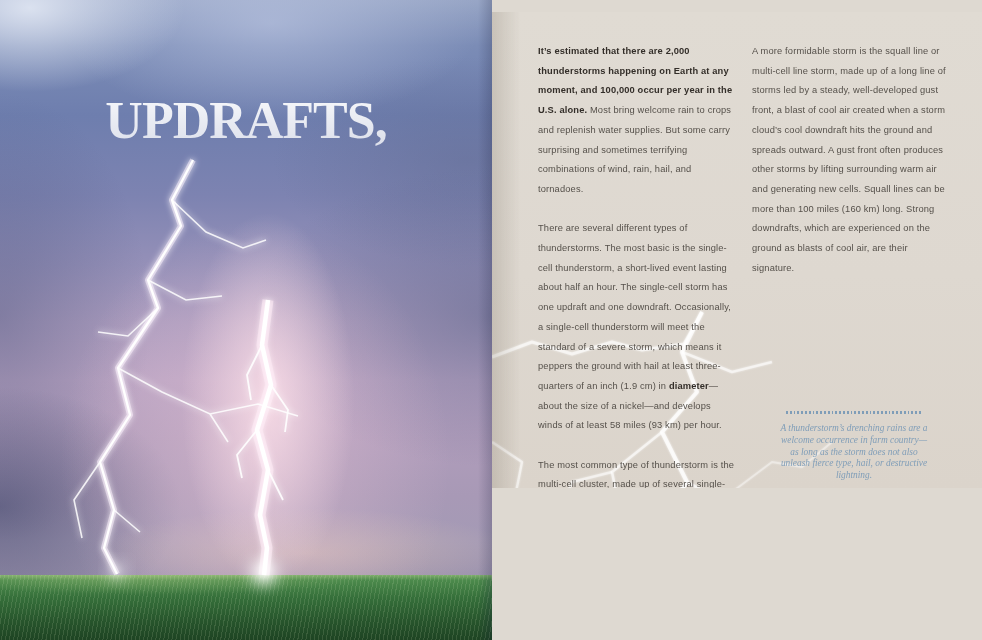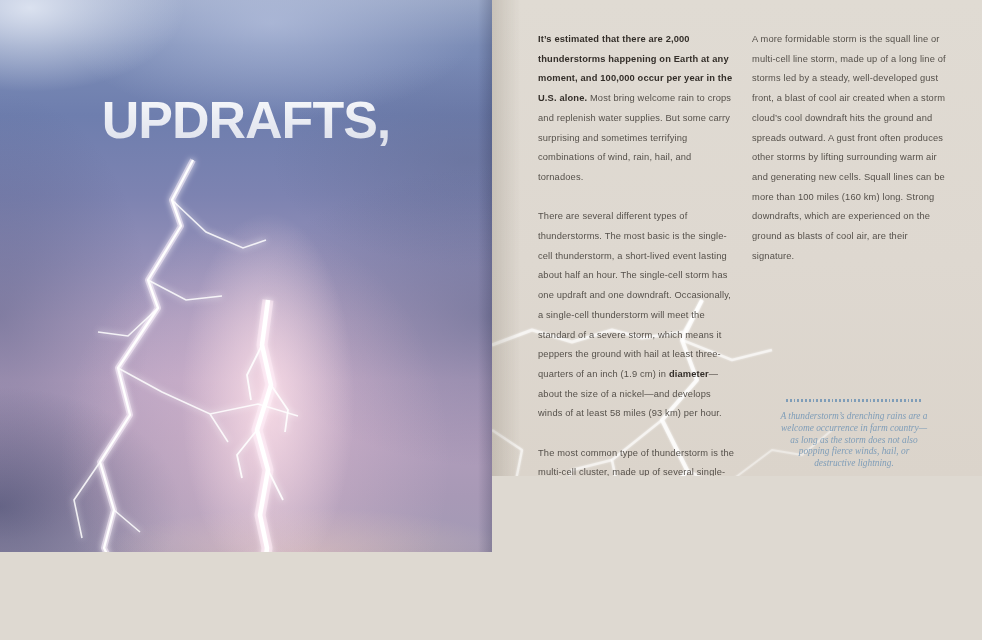--- a/index.html
+++ b/index.html
@@ -2,21 +2,21 @@
 <html><head>
 <meta charset="utf-8">
 <style>
   html,body{margin:0;padding:0;background:#222;}
   .spread{
     position:relative;width:982px;height:640px;overflow:hidden;
     font-family:"Liberation Sans",sans-serif;
     background:#ded9d1;
   }
   
-  .page-left{position:absolute;left:0;top:0;width:492px;height:552px;overflow:hidden;}
+  .page-left{position:absolute;left:0;top:0;width:492px;height:640px;overflow:hidden;font-family:Liberation Serif, serif;}
   .photo-sky{
     position:absolute;left:0;top:0;width:492px;height:576px;
     background:
       radial-gradient(120px 260px at 268px 400px, rgba(252,224,233,.85), rgba(252,224,233,0) 72%),
       radial-gradient(260px 320px at 255px 460px, rgba(235,196,214,.5), rgba(235,196,214,0) 75%),
       radial-gradient(220px 120px at 30px 8px,  rgba(226,232,244,.9), rgba(226,232,244,0) 70%),
       radial-gradient(300px 140px at 55% 4%,   rgba(190,200,228,.6), rgba(190,200,228,0) 70%),
       radial-gradient(320px 200px at 100% 55%, rgba(86,96,134,.5),  rgba(86,96,134,0) 75%),
       radial-gradient(260px 140px at 95% 28%,  rgba(96,106,144,.45),rgba(96,106,144,0) 75%),
       radial-gradient(280px 60px at 62% 96%,   rgba(244,210,180,.4),rgba(244,210,180,0) 75%),
@@ -45,21 +45,21 @@
   @supports (-webkit-background-clip: text){
     .chapter-title span{
       color:transparent;-webkit-background-clip:text;background-clip:text;
     }
     .chapter-title .t1{background-image:linear-gradient(180deg,rgba(255,255,255,.98),rgba(255,255,255,.72));}
     .chapter-title .t2{background-image:linear-gradient(180deg,rgba(255,255,255,.95),rgba(255,255,255,.58));}
     .chapter-title .t3{background-image:linear-gradient(180deg,rgba(255,255,255,.92),rgba(255,255,255,.40));}
   }
   
   .page-right{
-    position:absolute;left:492px;top:0;width:490px;height:476px;overflow:hidden;
+    position:absolute;left:492px;top:12px;width:490px;height:476px;overflow:hidden;
     background:linear-gradient(180deg,#e0dbd3 0%,#ded8d0 55%,#dbd4cb 100%);
   }
   .spine-shadow{
     position:absolute;left:0;top:0;width:28px;height:640px;
     background:linear-gradient(90deg, rgba(105,95,80,.20), rgba(105,95,80,0));
   }
   .watermark-svg{position:absolute;left:0;top:0;}
   .text-col{
     position:absolute;top:30px;width:200px;
     font-size:9.3px;line-height:19.7px;letter-spacing:.15px;color:#55504a;
@@ -164,21 +164,21 @@
       <p><span>There are several different types of thunderstorms. The most basic is the single-cell thunderstorm, a short-lived event lasting about half an hour. The single-cell storm has one updraft and one downdraft. Occasionally, a single-cell thunderstorm will meet the standard of a severe storm, which means it peppers the ground with hail at least three-quarters of an inch (1.9 cm) in </span><span class="b">diameter</span><span>—about the size of a nickel—and develops winds of at least 58 miles (93 km) per hour.</span></p>
       <p><span>The most common type of thunderstorm is the multi-cell cluster, made up of several single-cell storms moving as a group. Each cell might be in a different phase of thunderstorm development, with mature cells in the middle, dissipating cells on the leading edge, and new cells popping up on the trailing side. Each cell might live only about 20 minutes, but for people on the ground, the entire experience can last several hours.</span></p>
     </div>
 
     <div class="text-col col-2">
       <p><span>A more formidable storm is the squall line or multi-cell line storm, made up of a long line of storms led by a steady, well-developed gust front, a blast of cool air created when a storm cloud’s cool downdraft hits the ground and spreads outward. A gust front often produces other storms by lifting surrounding warm air and generating new cells. Squall lines can be more than 100 miles (160 km) long. Strong downdrafts, which are experienced on the ground as blasts of cool air, are their signature.</span></p>
     </div>
 
     <div class="caption-block">
       <div class="caption-rule"></div>
-      <p class="caption-text">A thunderstorm’s drenching rains are a welcome occurrence in farm country—as long as the storm does not also popping fierce winds, hail, or destructive lightning.</p>
+      <p class="caption-text">A thunderstorm’s drenching rains are a welcome occurrence in farm country—as long as the storm does not also unleash fierce type, hail, or destructive lightning.</p>
       <div class="caption-rule"></div>
     </div>
 
     <div class="folio">
       <svg width="36" height="30" viewBox="0 0 36 30">
         <path d="M3,1 L3,27" stroke="rgba(255,255,255,.95)" stroke-width="2" fill="none"></path>
         <path d="M3,4 L29,4 L20,13 L29,22 L3,22 Z" fill="rgba(255,255,255,.55)" stroke="rgba(255,255,255,.95)" stroke-width="2" stroke-linejoin="round"></path>
       </svg>
       <span class="num">17</span>
     </div>

